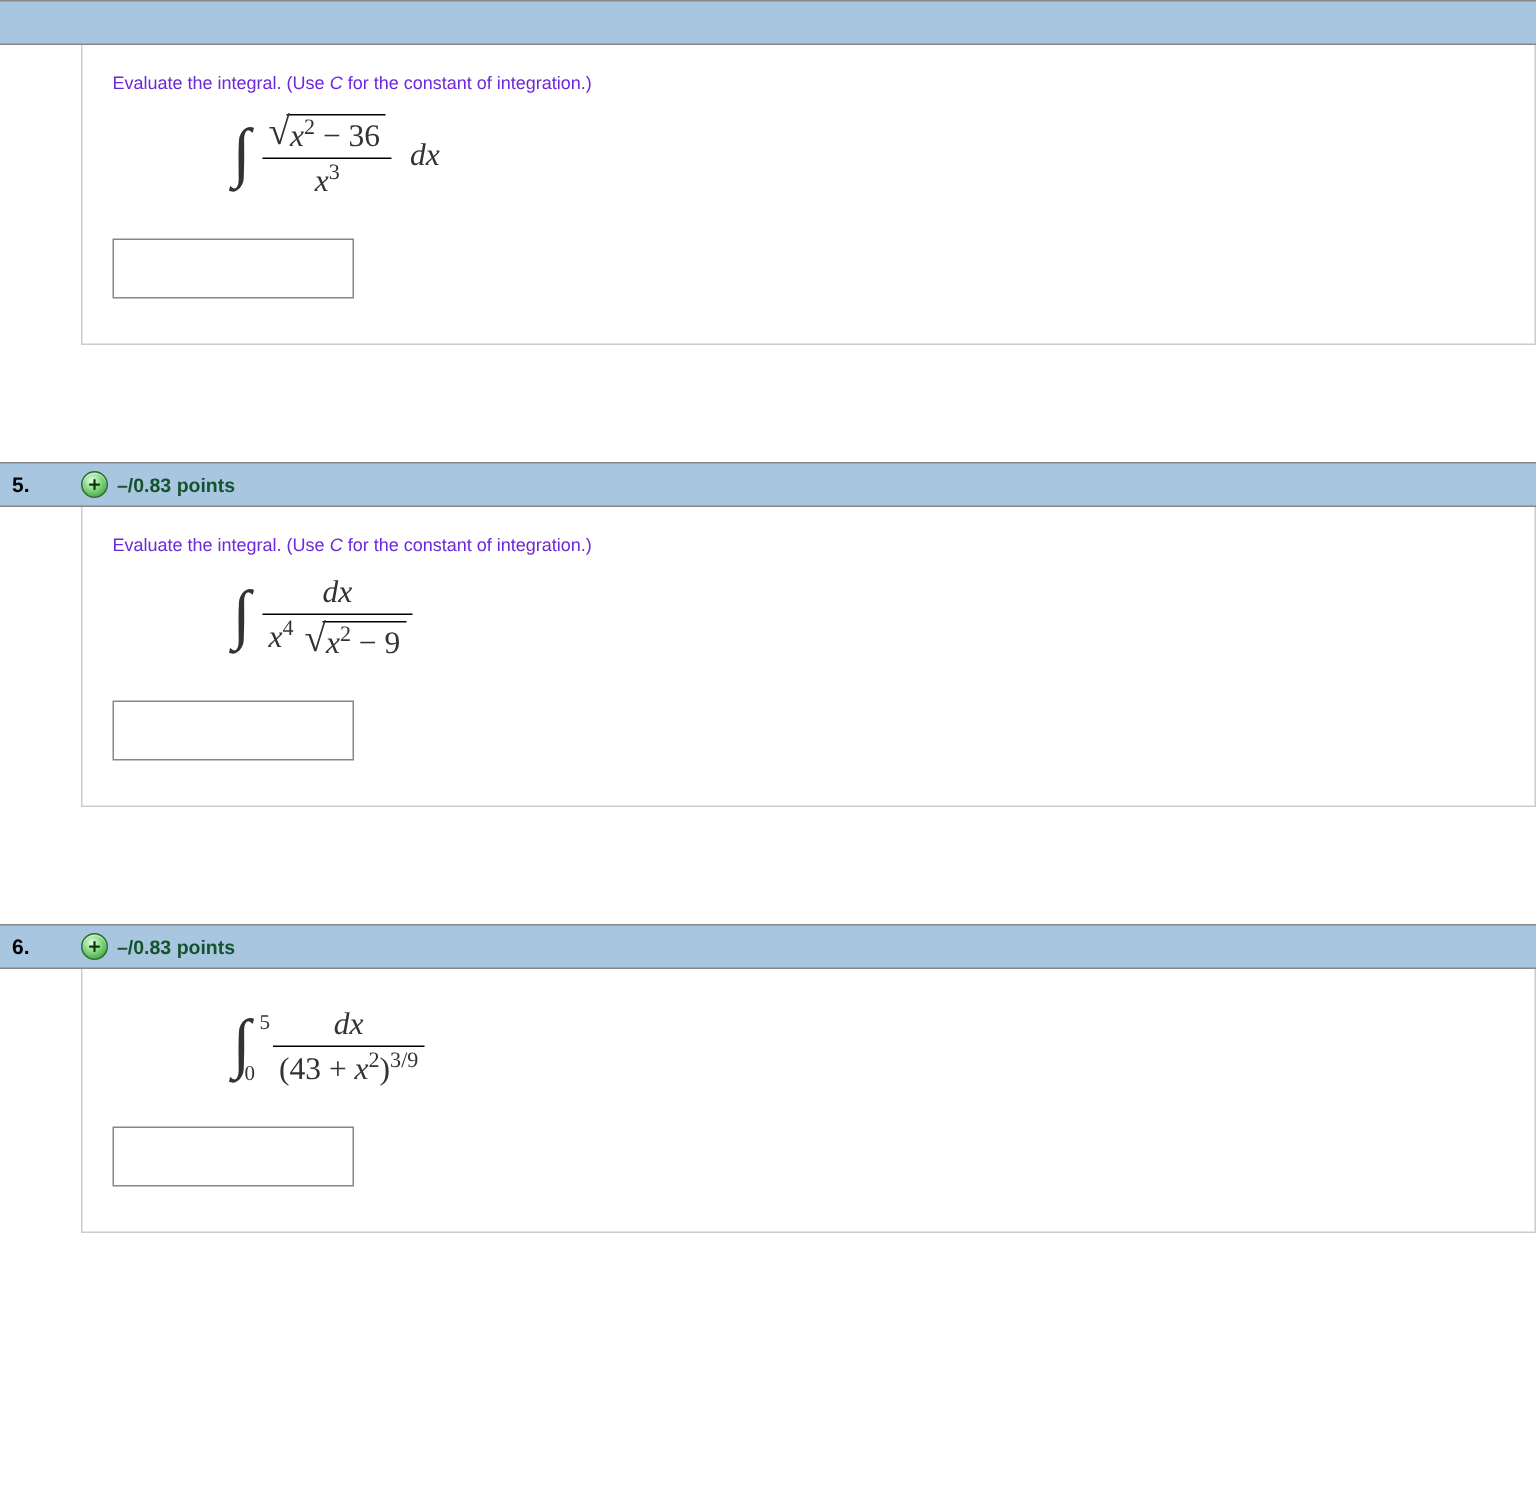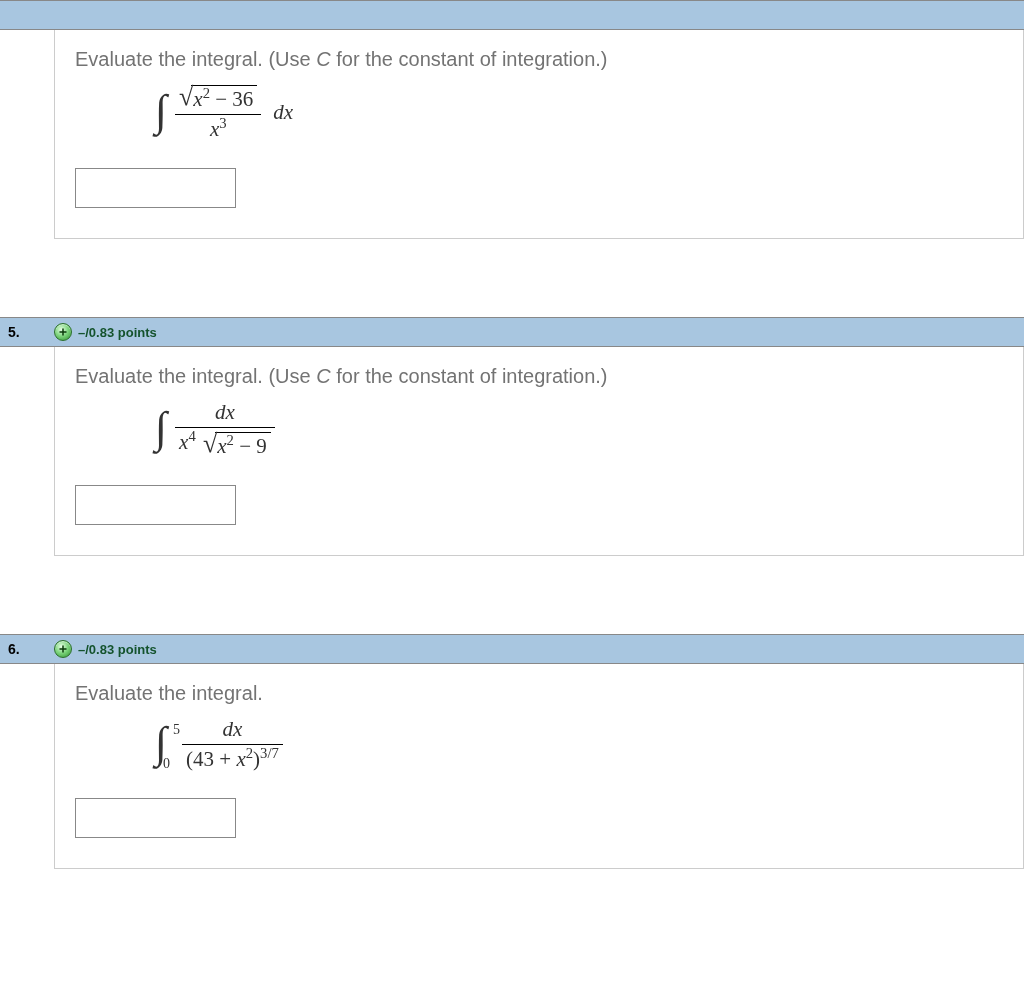--- a/index.html
+++ b/index.html
@@ -48,22 +48,22 @@
     font-size: 13px;
   }
   .question-body {
     margin-left: 54px;
     border: 1px solid #ccc;
     border-top: none;
     padding: 18px 20px 30px 20px;
     background: #fff;
   }
   .prompt {
-    font-size: 20px;
-    color: #737373;
+    font-size: 12px;
+    color: #6d28d9;
     margin: 0 0 12px 0;
   }
   .prompt i { font-style: italic; }
   .formula {
     margin: 6px 0 20px 80px;
     font-family: "Times New Roman", Times, serif;
     font-size: 21px;
     font-style: italic;
   }
   .formula-inner {
@@ -196,30 +196,29 @@
 <div class="question-header">
   <span class="q-number">6.</span>
   <span class="expand-icon">
     <svg width="8" height="8" viewBox="0 0 8 8">
         <path d="M4 1v6M1 4h6" stroke="#0a3a0a" stroke-width="1.5" stroke-linecap="round"></path>
       </svg>
   </span>
   <span class="points">–/0.83 points</span>
 </div>
 <div class="question-body">
-  <p class="prompt">Evaluate the integral.</p>
   <div class="formula">
     <span class="formula-inner">
       <span class="int-def">
         <span class="integral">∫</span>
         <span class="sublimit">
           <span class="upper">5</span>
           <span class="lower">0</span>
         </span>
       </span>
       <span class="frac" style="margin-left:8px;">
         <span class="num"><i>dx</i></span>
-        <span class="den"><span class="norm">(43 + </span><i>x</i><sup>2</sup><span class="norm">)</span><sup>3/7</sup></span>
+        <span class="den"><span class="norm">(43 + </span><i>x</i><sup>2</sup><span class="norm">)</span><sup>3/9</sup></span>
       </span>
     </span>
   </div>
   <input type="text" class="answer-box" style="">
 </div>
 
 </body></html>

